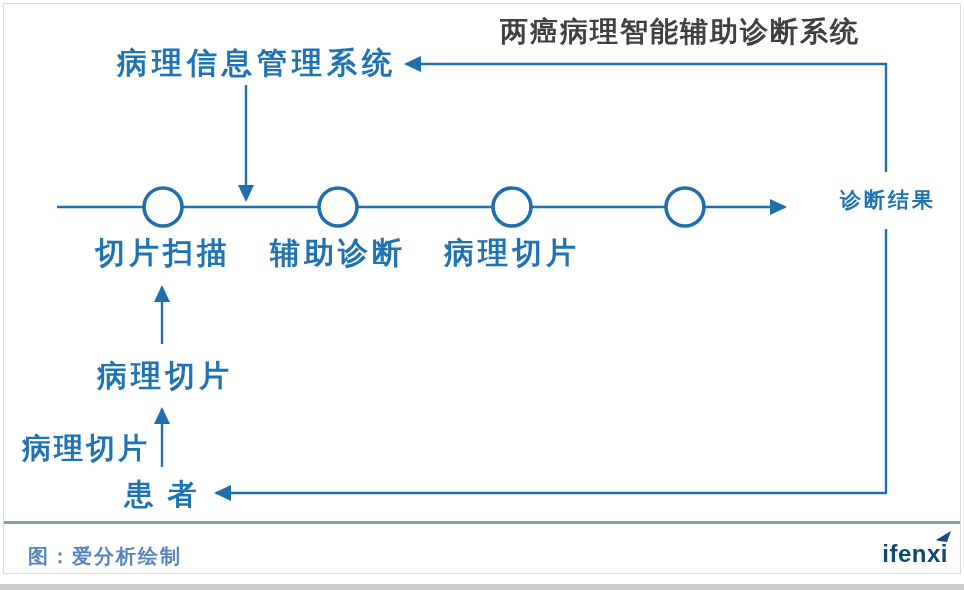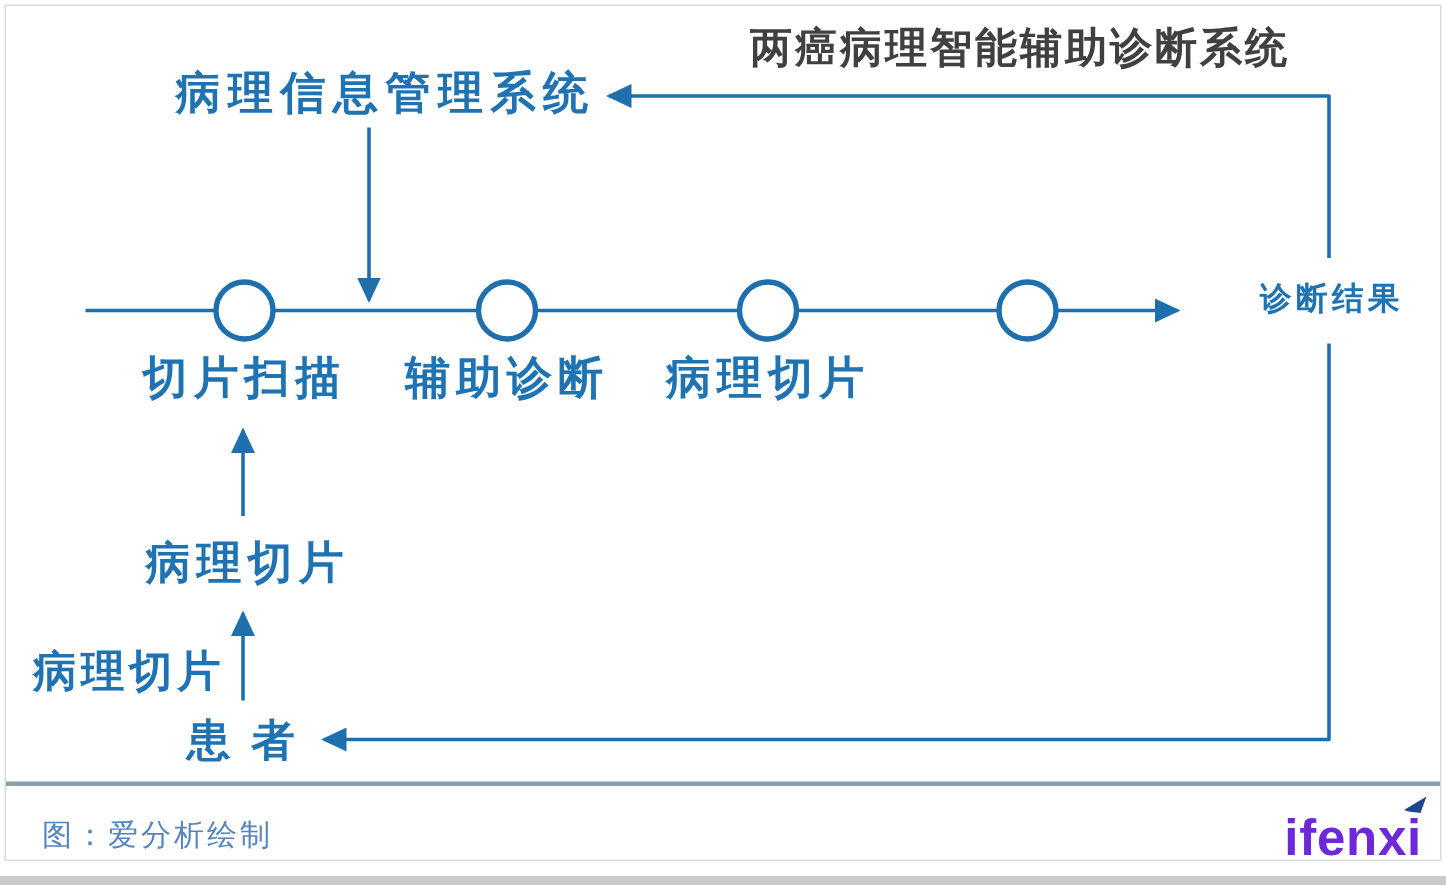--- a/index.html
+++ b/index.html
@@ -38,27 +38,27 @@
   .pslide{left:85px;top:359px;width:160px;font-size:30px;letter-spacing:4px;}
   .stech{left:18px;top:433px;width:136px;font-size:29px;letter-spacing:3px;}
   .patient{left:116px;top:479px;width:92px;font-size:29px;letter-spacing:3px;}
   .divider{
     position:absolute;left:4px;top:521px;width:956px;height:3px;
     background:#86a0ae;
   }
   .caption{
     position:absolute;left:28px;top:543px;
     font-size:20px;letter-spacing:2px;
-    color:#5585bd;font-weight:normal;
+    color:#5585bd;font-weight:bold;
     white-space:nowrap;
   }
   .logo{
     position:absolute;right:16px;top:540px;
-    font-size:34px;font-weight:bold;letter-spacing:0.5px;
-    color:#6d28d9;
+    font-size:24px;font-weight:bold;letter-spacing:0.5px;
+    color:#0c4a6e;
     white-space:nowrap;
   }
   .logo-flag{
     position:absolute;right:-4px;top:-9px;
     width:16px;height:12px;
   }
   .bottom-strip{
     position:absolute;left:0;top:584px;width:964px;height:6px;
     background:#c9cccd;
   }

